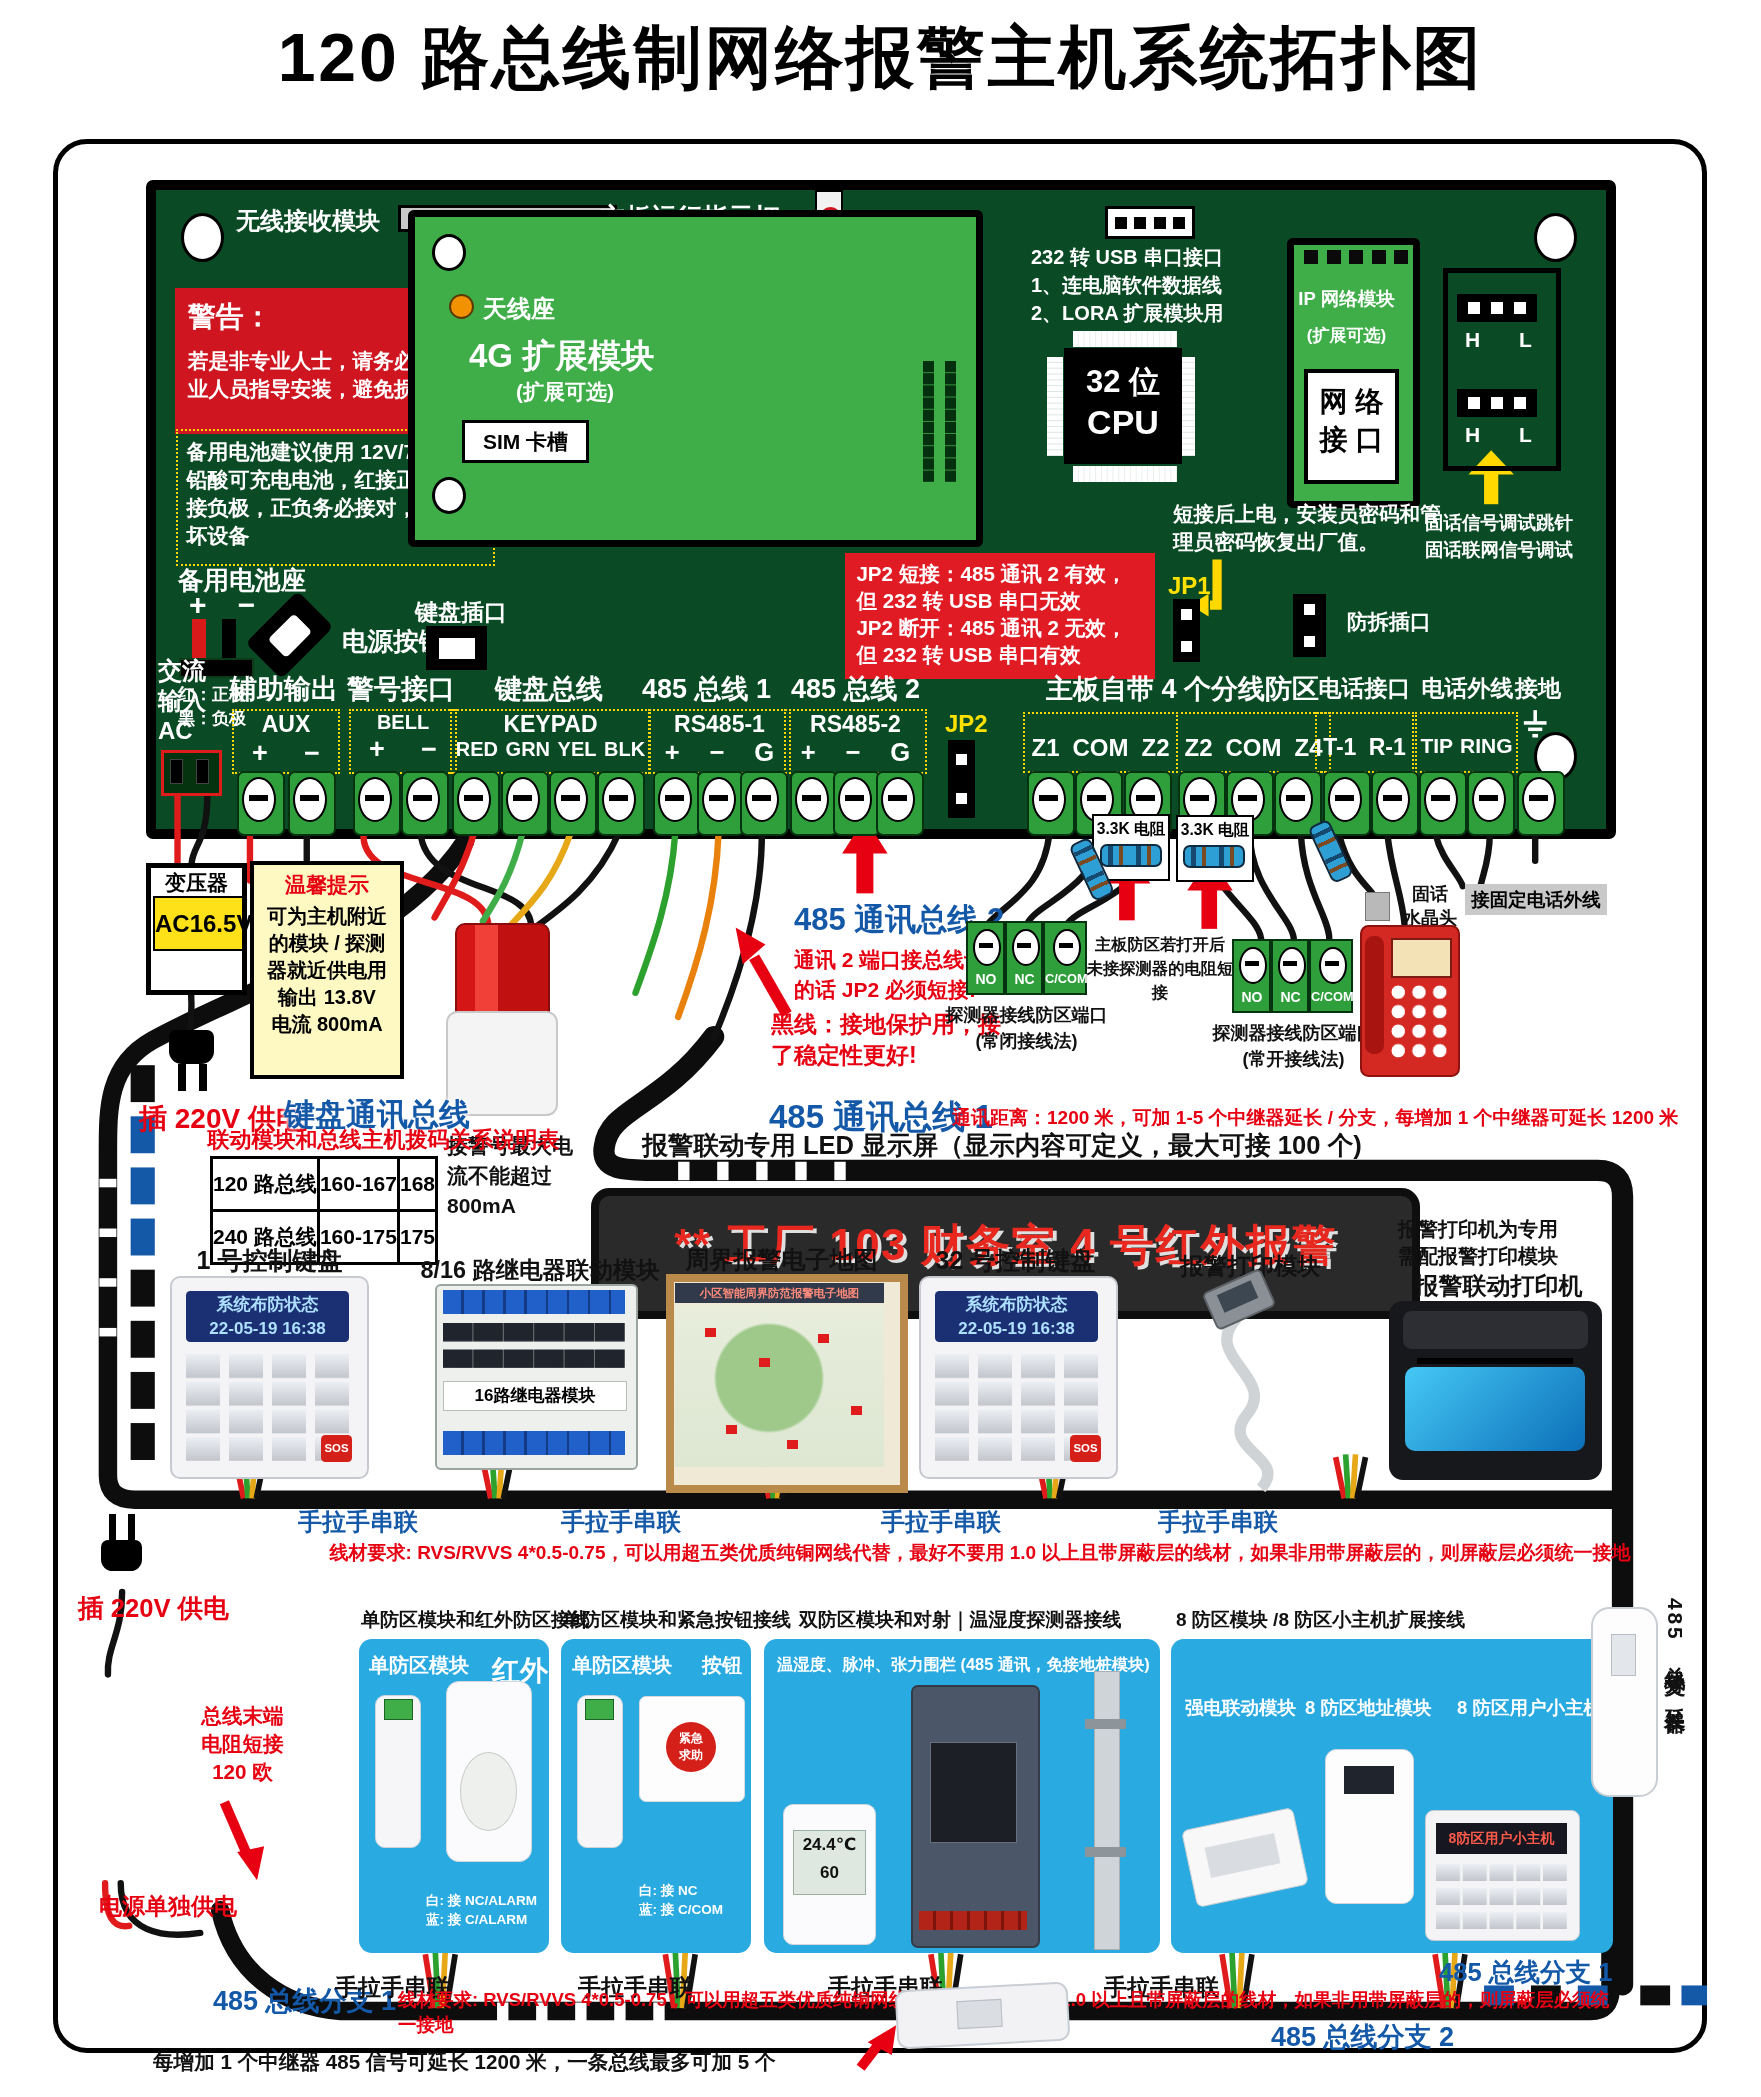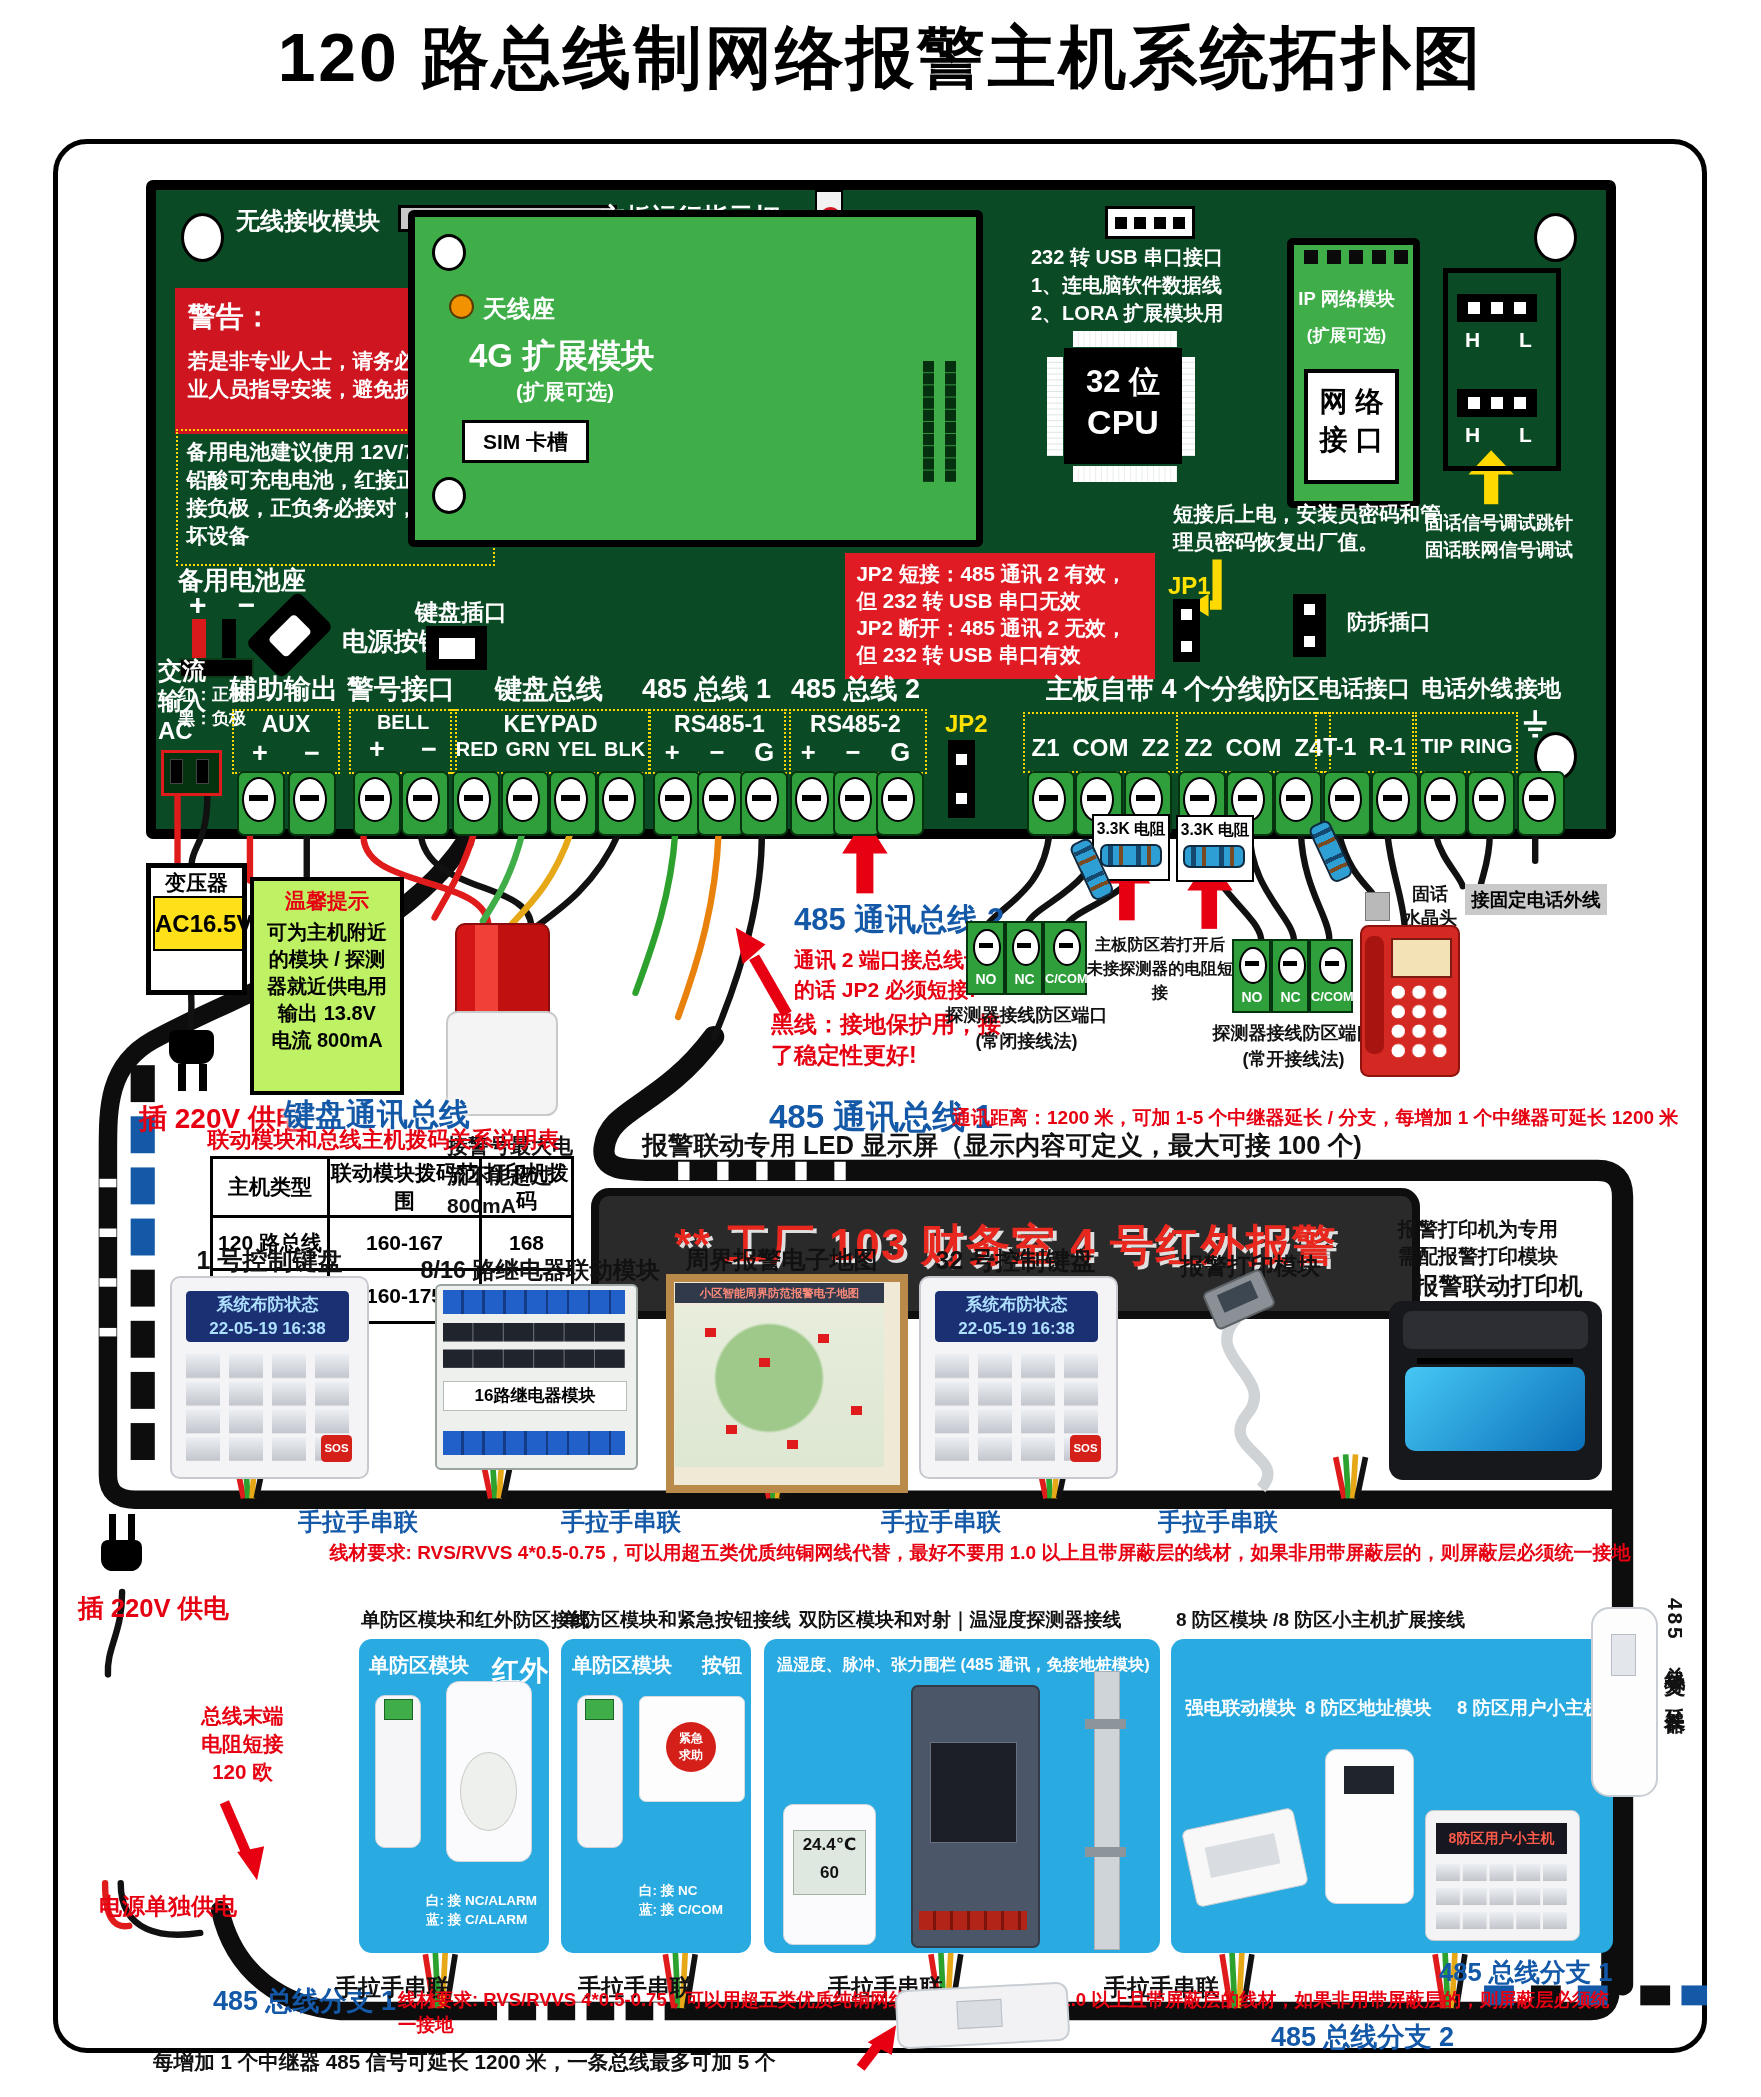--- a/index.html
+++ b/index.html
@@ -439,21 +439,21 @@
   <div class="abs term" style="left:1517px;top:771px;"></div>
 
   <div class="abs" style="left:146px;top:863px;width:91px;height:122px;background:#fff;border:5px solid #000;"></div>
   <div class="abs c" style="left:146px;top:869px;width:101px;font-size:21px;">变压器</div>
   <div class="abs c" style="left:153px;top:896px;width:87px;height:51px;background:#ffe11a;border:2.8px solid #000;font-size:24px;line-height:51px;">AC16.5V</div>
   <div class="abs" style="left:169px;top:1030px;width:45px;height:34px;background:#000;border-radius:7px 7px 12.8px 12.8px;"></div>
   <div class="abs" style="left:178px;top:1064px;width:7.8px;height:27px;background:#000;"></div>
   <div class="abs" style="left:199px;top:1064px;width:7.8px;height:27px;background:#000;"></div>
   <div class="abs rd" style="left:139px;top:1100px;font-size:28px;">插 220V 供电</div>
 
-  <div class="abs c" style="left:250px;top:861px;width:146px;height:210px;background:#bef264;border:4.3px solid #000;margin-top:16px;">
+  <div class="abs c" style="left:250px;top:861px;width:146px;height:210px;background:#fef9c3;border:4.3px solid #000;">
     <div class="rd" style="font-size:21px;margin-top:5.7px;">温馨提示</div>
     <div style="font-size:20px;margin-top:4.3px;">可为主机附近</div>
     <div style="font-size:20px;">的模块 / 探测</div>
     <div style="font-size:20px;">器就近供电用</div>
     <div style="font-size:20px;">输出 13.8V</div>
     <div style="font-size:20px;">电流 800mA</div>
   </div>
 
   <div class="abs" style="left:455px;top:923px;width:91px;height:89px;background:linear-gradient(90deg,#d41616 0 20%,#f04038 20% 45%,#c01010 45% 100%);border-radius:10px 10px 4.3px 4.3px;border:2.1px solid #8a0c0c;"></div>
   <div class="abs" style="left:446px;top:1011px;width:108px;height:101px;background:#f4f4f4;border:2.1px solid #c9c9c9;border-radius:11.4px;"></div>
@@ -541,25 +541,20 @@
   </div>
   <div class="abs c" style="left:1465px;top:884px;width:142px;height:31px;background:#c9c9c9;font-size:18.5px;line-height:31px;">接固定电话外线</div>
   <div class="abs" style="left:1360px;top:925px;width:96px;height:148px;background:#d42822;border-radius:8.5px;border:2.1px solid #8e120e;"></div>
   <div class="abs" style="left:1365px;top:936px;width:18.5px;height:118px;background:#a81410;border-radius:8.5px;"></div>
   <div class="abs" style="left:1391px;top:938px;width:57px;height:36px;background:#f3e2b5;border:2.1px solid #7d1a12;"></div>
   <div class="abs pkeys" style="left:1389px;top:983px;width:60px;height:77px;"></div>
 
   <div class="abs rd c" style="left:199px;top:1125px;width:369px;font-size:22px;">联动模块和总线主机拨码关系说明表</div>
   <table class="dip abs" style="left:210px;top:1156px;">
     <tbody>
-        <tr>
-      <th style="width:114px;height:50px;">主机类型</th>
-      <th style="width:149px;">联动模块拨码范围</th>
-      <th style="width:89px;">打印机拨码</th>
-    </tr>
     <tr>
       <td style="height:50px;">120 路总线</td>
       <td>160-167</td>
       <td>168</td>
     </tr>
     <tr>
       <td style="height:50px;">240 路总线</td>
       <td>160-175</td>
       <td>175</td>
     </tr>

